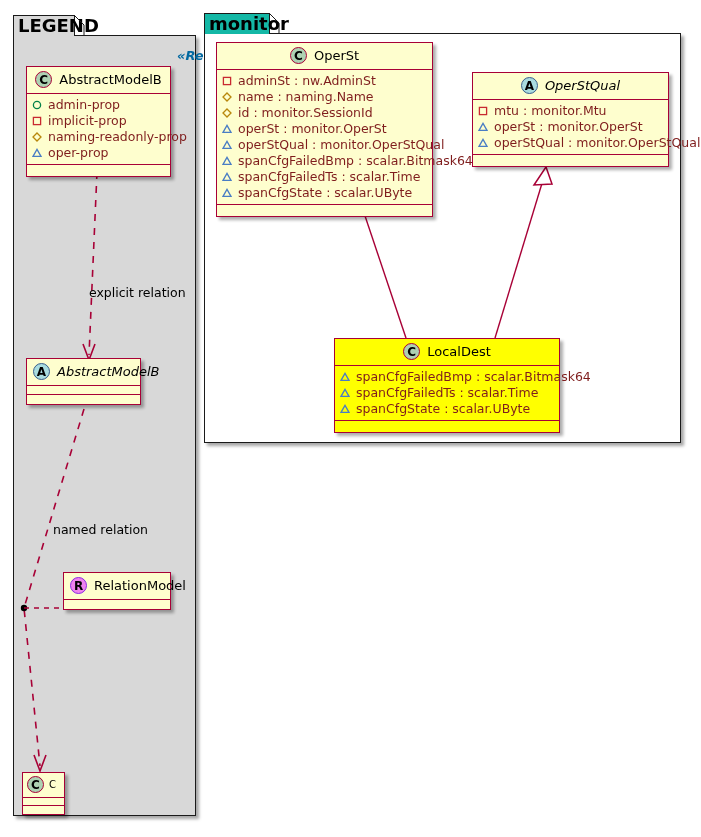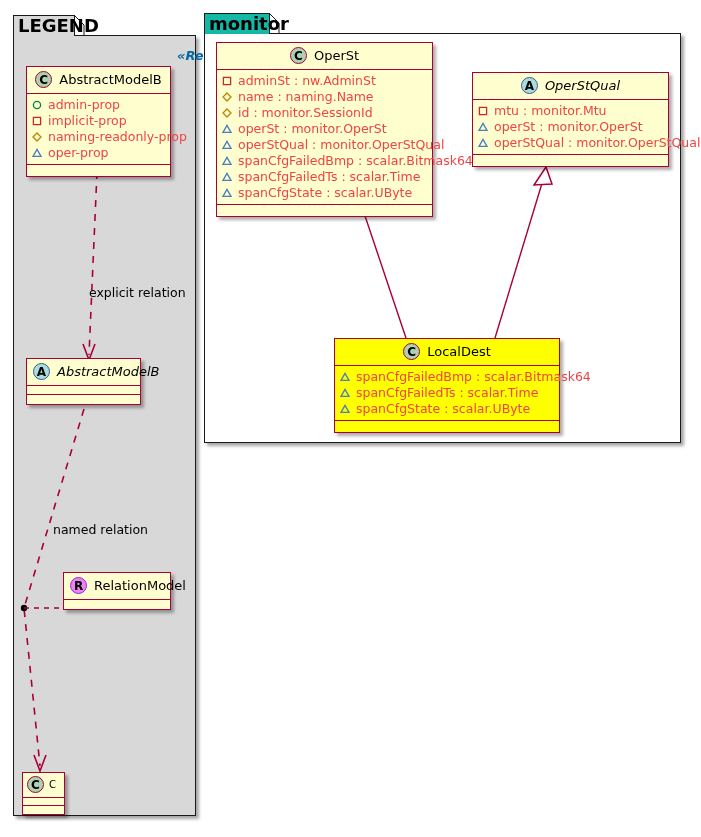--- a/index.html
+++ b/index.html
@@ -118,21 +118,21 @@
   .cls .body.empty { height: 9px; padding: 0; }
   .cls .footer { height: 11px; box-sizing: border-box; }
   .cls .footer.thin { height: 9px; }
 
   .attr {
     display: flex;
     align-items: center;
     gap: 6px;
     font-size: 12.5px;
     line-height: 16px;
-    color: #ef4444;
+    color: #7f1d1d;
     white-space: nowrap;
   }
 
   
   .badge {
     width: 17px; height: 17px;
     border-radius: 50%;
     border: 1.5px solid #A80036;
     display: inline-flex;
     align-items: center;

